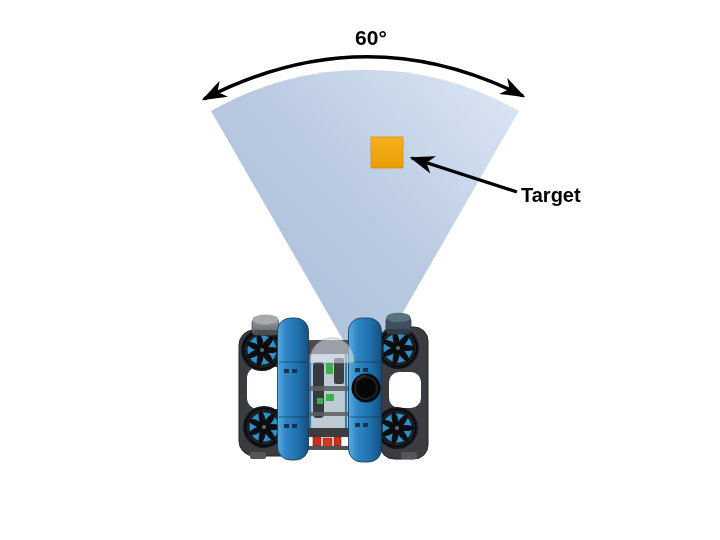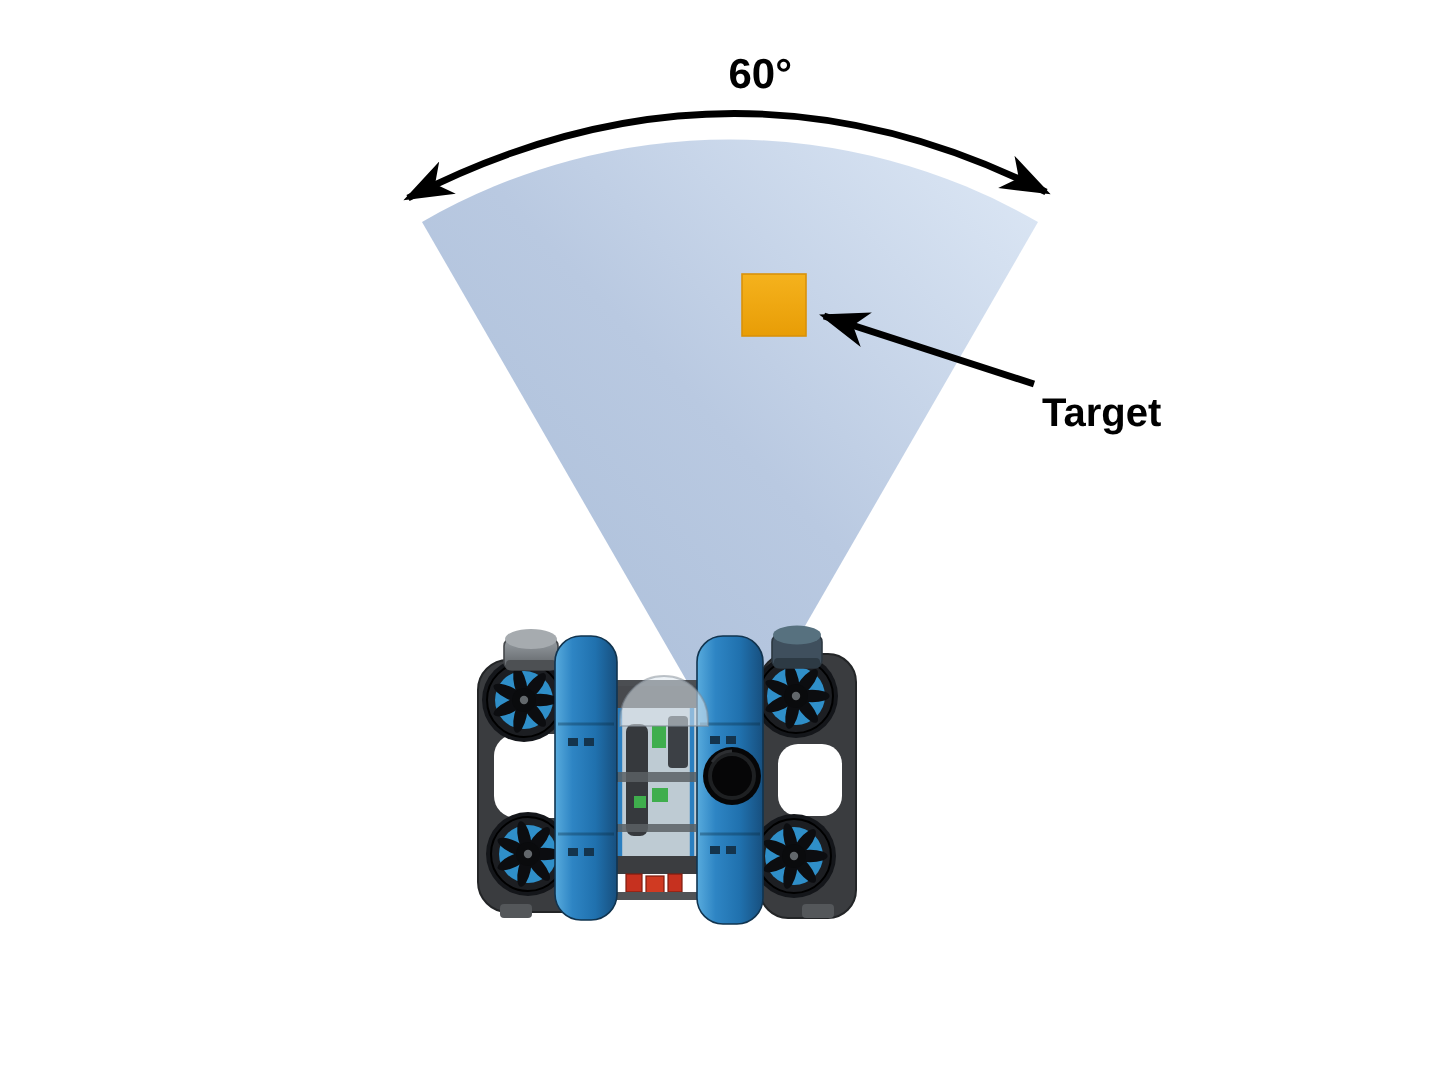--- a/index.html
+++ b/index.html
@@ -12,22 +12,22 @@
     font-family: "Liberation Sans", sans-serif;
   }
   .canvas svg { position: absolute; left: 0; top: 0; }
   .label {
     position: absolute;
     font-weight: bold;
     color: #000;
     white-space: nowrap;
     line-height: 1;
   }
-  .angle-label { left: 346px; top: 27px; width: 50px; text-align: right; font-size: 21px; }
-  .target-label { left: 521px; top: 197px; font-size: 20px; }
+  .angle-label { left: 346px; top: 27px; width: 50px; text-align: center; font-size: 21px; }
+  .target-label { left: 521px; top: 185px; font-size: 20px; }
 </style>
 </head>
 <body>
 
 <div class="canvas">
 
   <svg width="720" height="540" viewBox="0 0 720 540">
     <defs>
       <linearGradient id="fanGrad" gradientUnits="userSpaceOnUse" x1="230" y1="360" x2="545" y2="60">
         <stop offset="0" stop-color="#a9bdd8"></stop>

